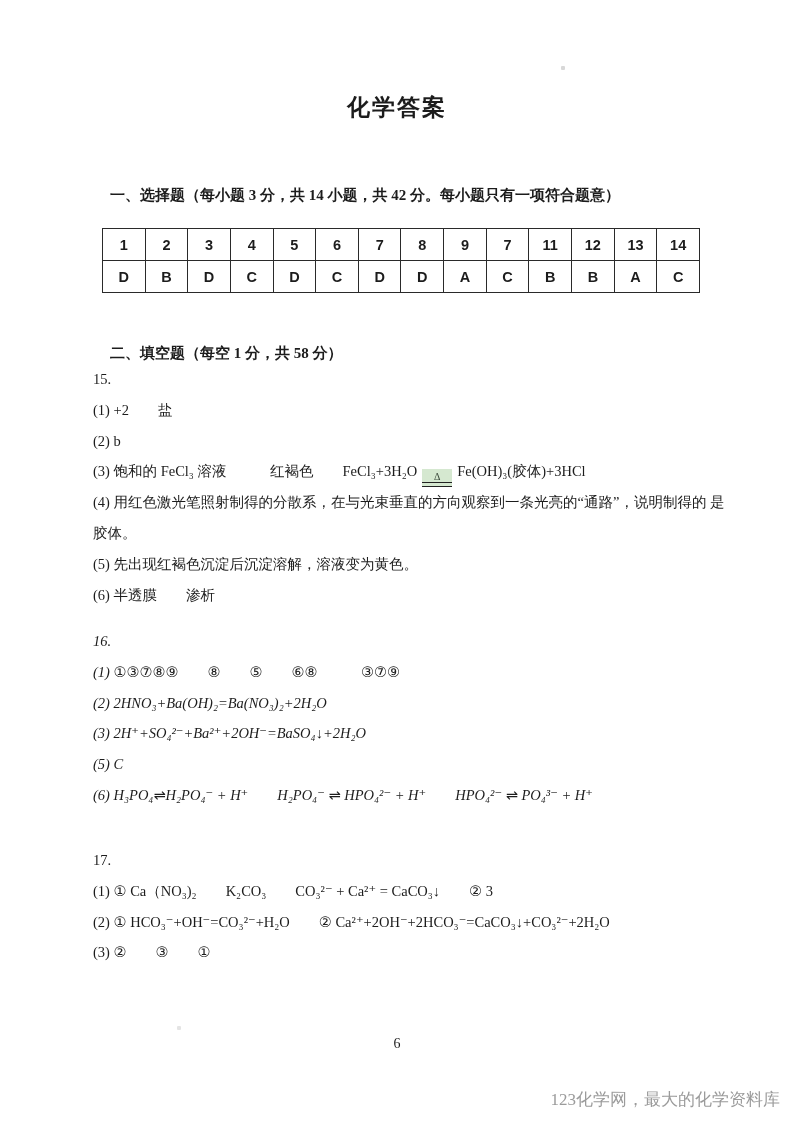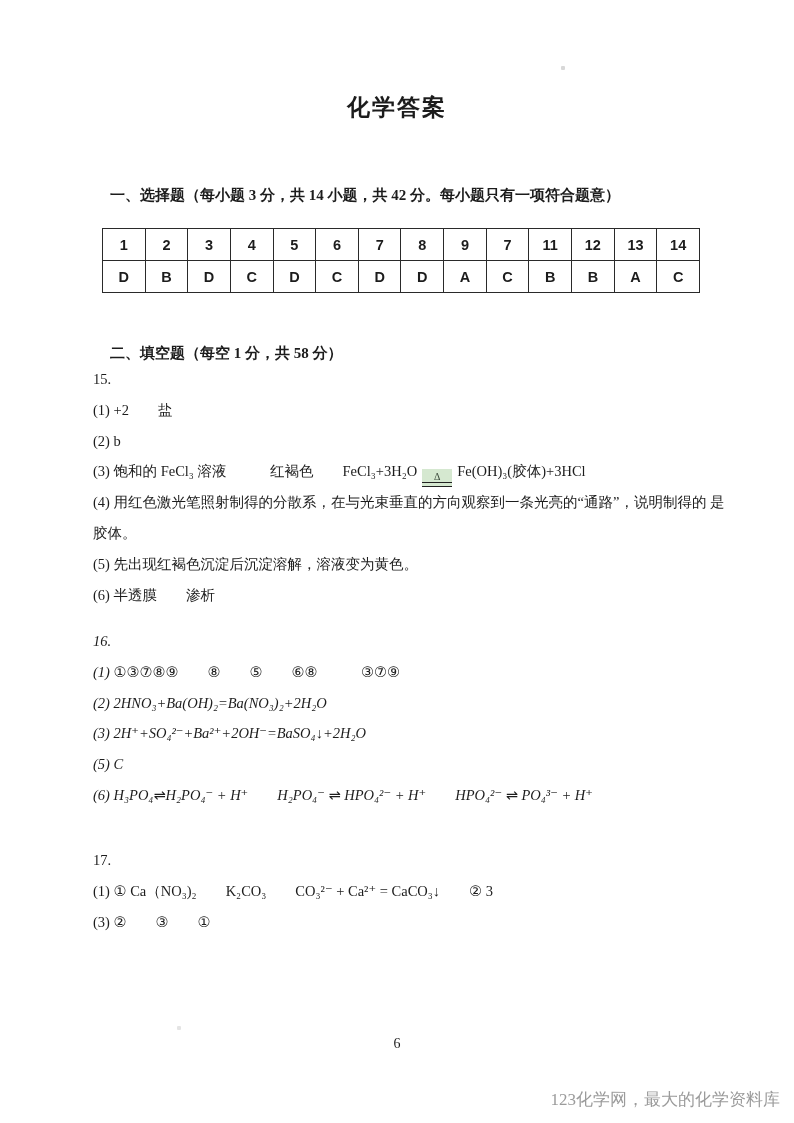--- a/index.html
+++ b/index.html
@@ -158,20 +158,21 @@
     <p>(1) ①③⑦⑧⑨　　⑧　　⑤　　⑥⑧　　　③⑦⑨</p>
     <p>(2) 2HNO₃+Ba(OH)₂=Ba(NO₃)₂+2H₂O</p>
     <p>(3) 2H⁺+SO₄²⁻+Ba²⁺+2OH⁻=BaSO₄↓+2H₂O</p>
     <p>(5) C</p>
     <p>(6) H₃PO₄⇌H₂PO₄⁻ + H⁺　　H₂PO₄⁻ ⇌ HPO₄²⁻ + H⁺　　HPO₄²⁻ ⇌ PO₄³⁻ + H⁺</p>
   </div>
 
   <div class="qblock q17">
     <p>17.</p>
     <p>(1) ① Ca（NO₃)₂　　K₂CO₃　　CO₃²⁻ + Ca²⁺ = CaCO₃↓　　② 3</p>
+    <p>(2) ① HCO₃⁻+OH⁻=CO₃²⁻+H₂O　　② Ca²⁺+2OH⁻+2HCO₃⁻=CaCO₃↓+CO₃²⁻+2H₂O</p>
     <p>(3) ②　　③　　①</p>
   </div>
 
   <span class="speck speck-bottom"></span>
 
   <p class="page-number">6</p>
 
   <p class="watermark">123化学网，最大的化学资料库</p>
 
 </div>

